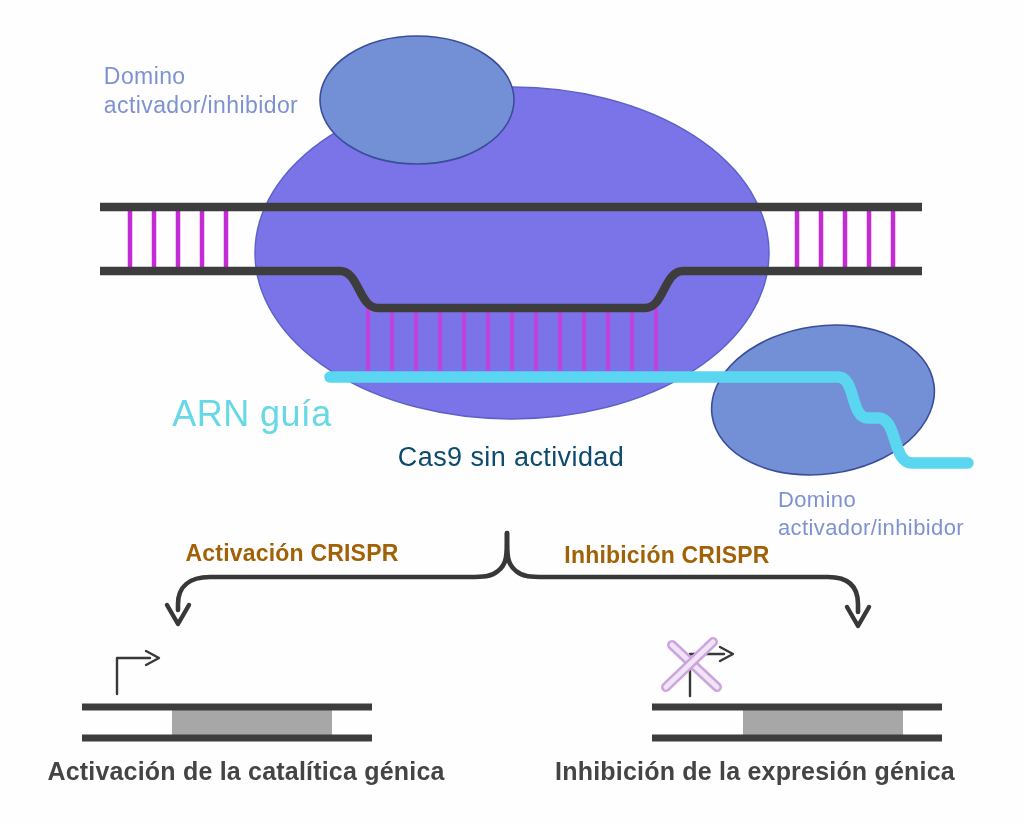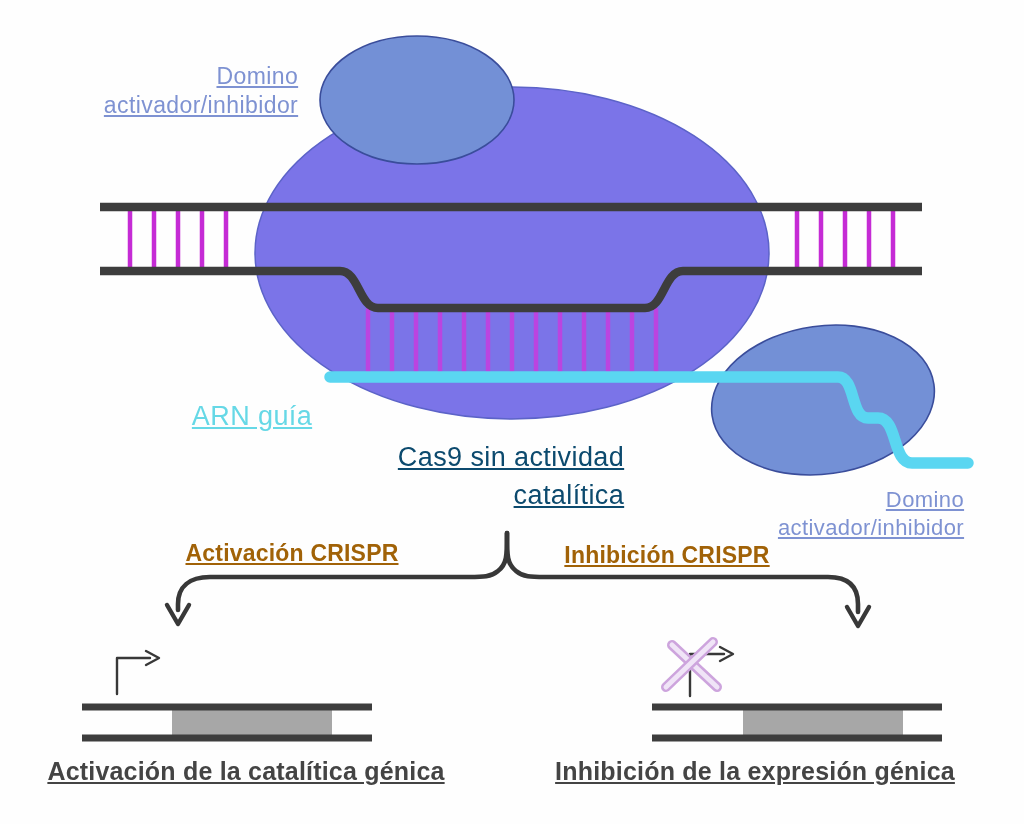--- a/index.html
+++ b/index.html
@@ -1,25 +1,25 @@
 <!DOCTYPE html>
 <html><head>
 <meta charset="utf-8">
 <style>
   html,body{margin:0;padding:0;background:#ffffff;}
   .stage{
     position:relative;width:1024px;height:824px;background:#fefefe;overflow:hidden;
     font-family:"Liberation Sans", sans-serif;
   }
   svg{position:absolute;left:0;top:0;}
-  .lbl{position:absolute;transform:translateX(-50%);text-align:right;white-space:nowrap;letter-spacing:.4px;text-decoration:underline;}
+  .lbl{position:absolute;transform:translateX(-50%);text-align:left;white-space:nowrap;letter-spacing:.4px;}
   .lbl span{display:block;}
   .lbl-domain{color:#7e92d2;font-size:23px;line-height:29px;font-weight:500;}
   .lbl-domain-sm{color:#7e92d2;font-size:22px;line-height:28px;font-weight:500;}
-  .lbl-rna{color:#66d8e6;font-size:27px;font-weight:500;margin-top:8px;}
+  .lbl-rna{color:#66d8e6;font-size:36px;font-weight:500;}
   .lbl-cas9{color:#0c4a6e;font-size:27px;line-height:38px;font-weight:500;}
   .lbl-branch{color:#a16207;font-size:23px;font-weight:600;letter-spacing:.2px;}
   .lbl-outcome{color:#444444;font-size:25px;font-weight:600;letter-spacing:.2px;}
 </style>
 </head>
 <body>
 
 <div class="stage">
   <svg width="1024" height="824" viewBox="0 0 1024 824">
 
@@ -105,21 +105,20 @@
 
   <div class="lbl lbl-domain" style="left:201px;top:62px;">
     <span>Domino</span>
     <span>activador/inhibidor</span>
   </div>
 
   <div class="lbl lbl-rna" style="left:252px;top:393px;">ARN guía</div>
 
   <div class="lbl lbl-cas9" style="left:511px;top:438px;">
     <span>Cas9 sin actividad</span>
-    <span>catalítica</span>
   </div>
 
   <div class="lbl lbl-domain-sm" style="left:871px;top:486px;">
     <span>Domino</span>
     <span>activador/inhibidor</span>
   </div>
 
   <div class="lbl lbl-branch" style="left:292px;top:540px;">Activación CRISPR</div>
 
   <div class="lbl lbl-branch" style="left:667px;top:542px;">Inhibición CRISPR</div>

